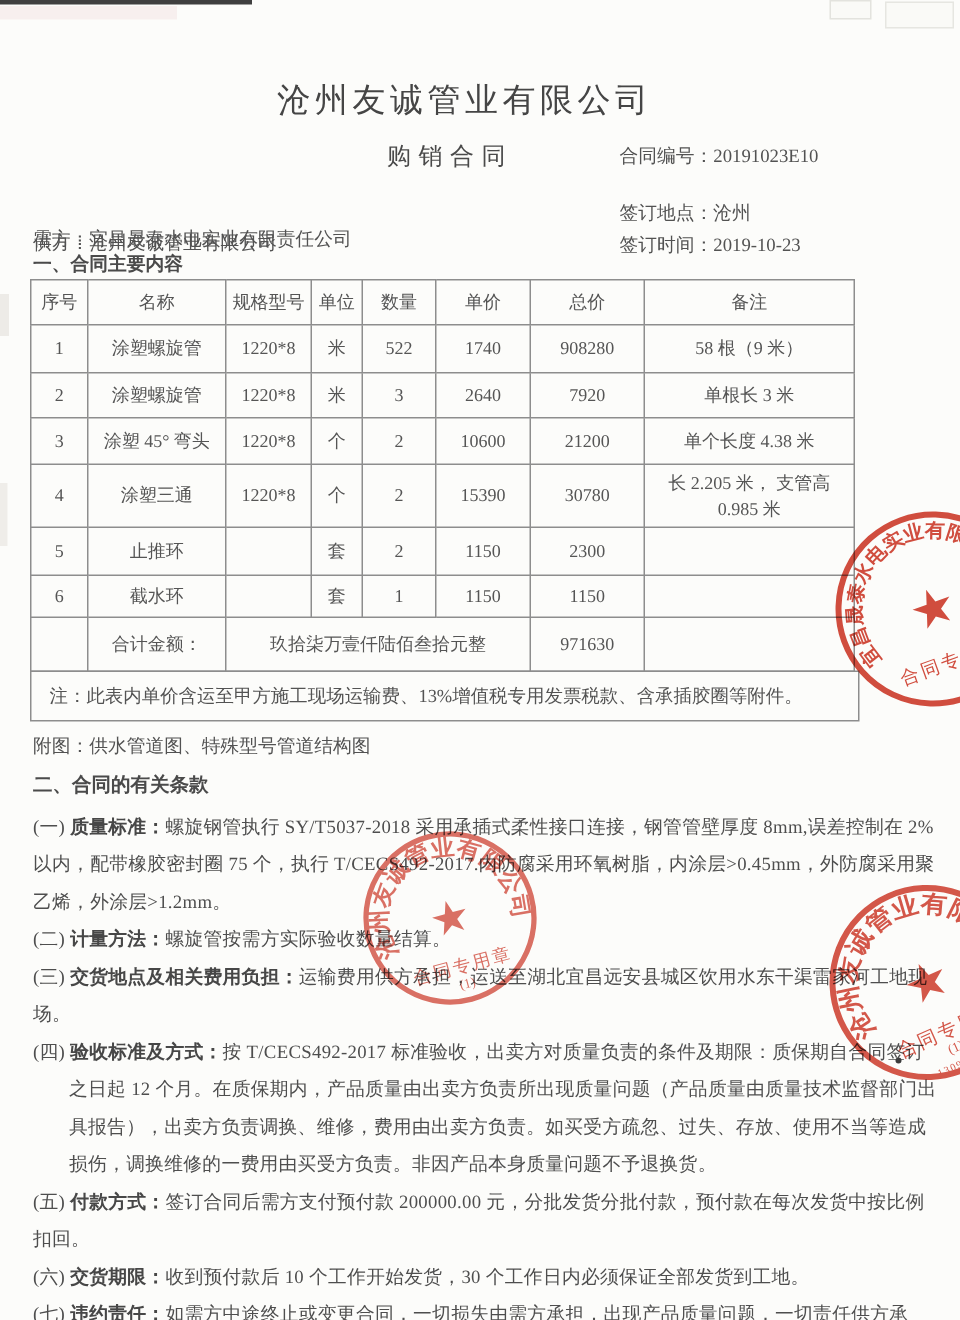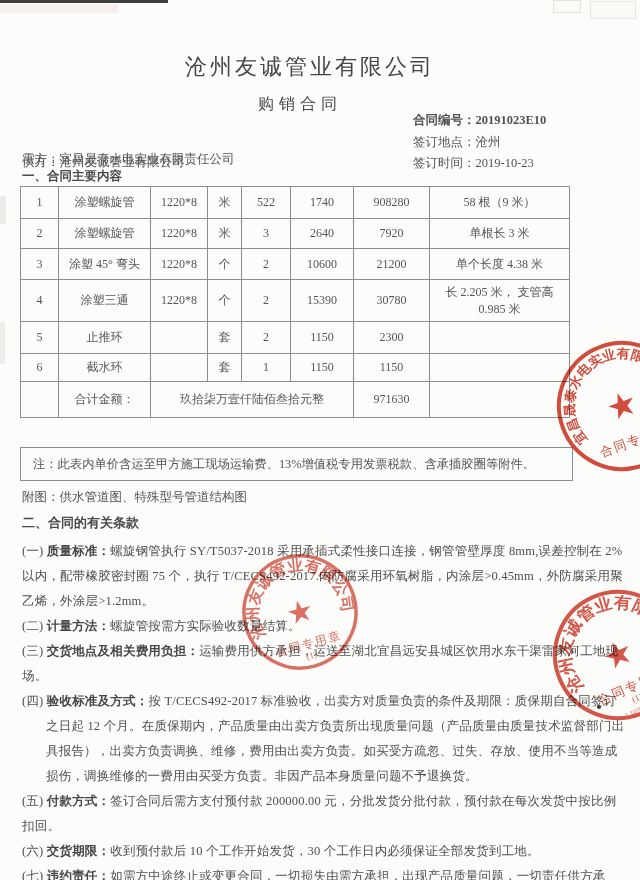--- a/index.html
+++ b/index.html
@@ -18,21 +18,21 @@
   .scan-l2{position:absolute;left:0;top:322px;width:5px;height:42px;background:#efede9;}
 
   .title{position:absolute;top:52px;left:0;width:620px;text-align:center;
     font-size:22px;letter-spacing:3px;color:#454545;}
   .subtitle{position:absolute;top:94px;left:0;width:600px;text-align:center;
     font-size:16px;letter-spacing:5px;color:#4a4a4a;}
 
   .line{position:absolute;font-size:12.5px;color:#525252;white-space:nowrap;}
   .supplier{left:22px;top:122px;margin-top:32px;}
   .buyer{left:22px;top:151px;}
-  .contract-no{left:413px;top:112px;font-weight:bold;}
+  .contract-no{left:413px;top:96px;}
   .sign-place{left:413px;top:134px;}
   .sign-date{left:413px;top:155px;}
   .sec-heading{font-weight:600;color:#4a4a4a;}
   .h1{left:22px;top:168px;}
   .h2{left:22px;top:514px;font-size:13px;}
 
   table.items{
     position:absolute;left:20px;top:186px;width:549px;
     border-collapse:collapse;table-layout:fixed;
     font-size:12px;color:#555;
@@ -93,20 +93,30 @@
       <col style="width:38px">
         <col style="width:92px">
         <col style="width:57px">
         <col style="width:34px">
       <col style="width:49px">
         <col style="width:63px">
         <col style="width:76px">
         <col style="width:140px">
     </colgroup>
     <tbody>
+        <tr class="hh">
+      <th>序号</th>
+      <th>名称</th>
+      <th>规格型号</th>
+      <th>单位</th>
+      <th>数量</th>
+      <th>单价</th>
+      <th>总价</th>
+      <th>备注</th>
+    </tr>
     <tr class="h32">
       <td>1</td>
       <td>涂塑螺旋管</td>
       <td>1220*8</td>
       <td>米</td>
       <td>522</td>
       <td>1740</td>
       <td>908280</td>
       <td>58 根（9 米）</td>
     </tr>

